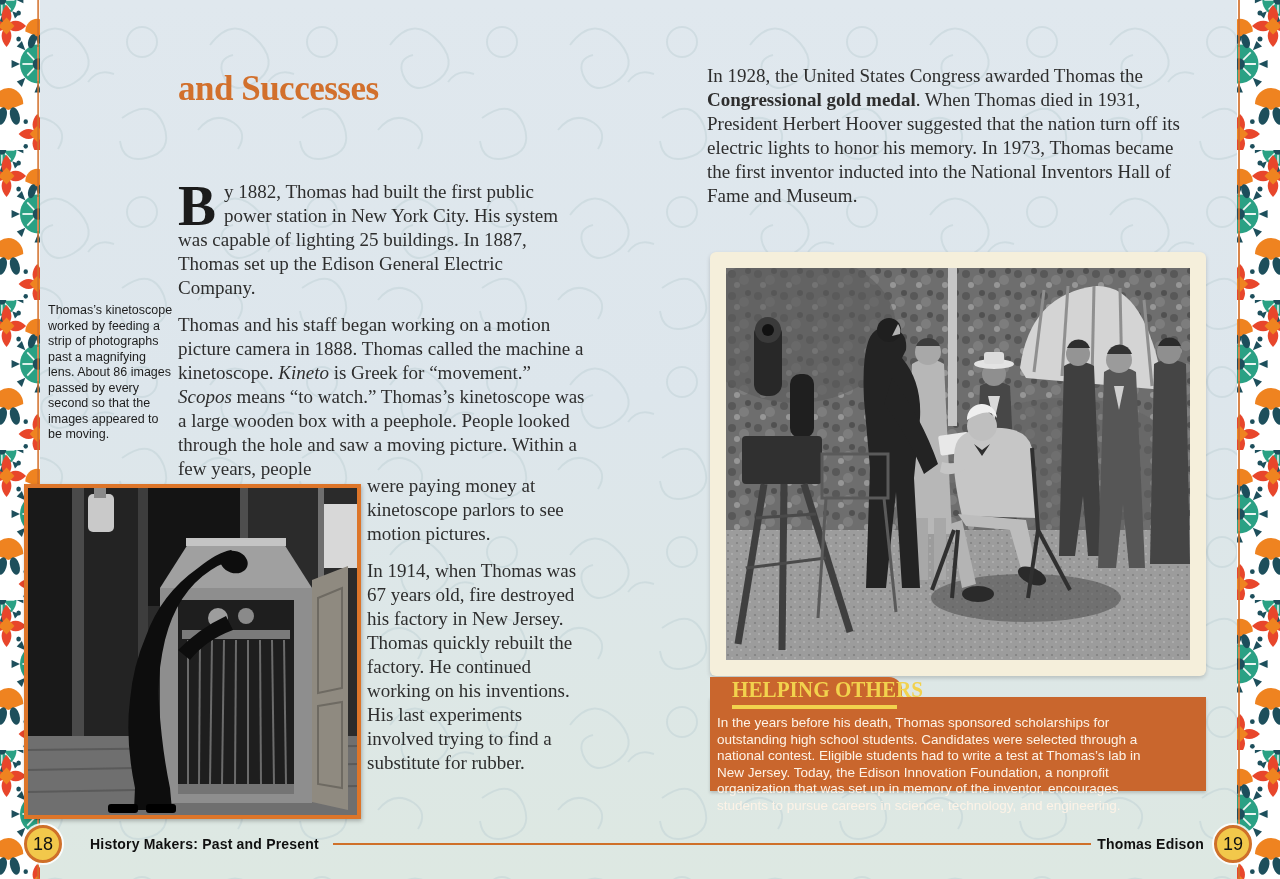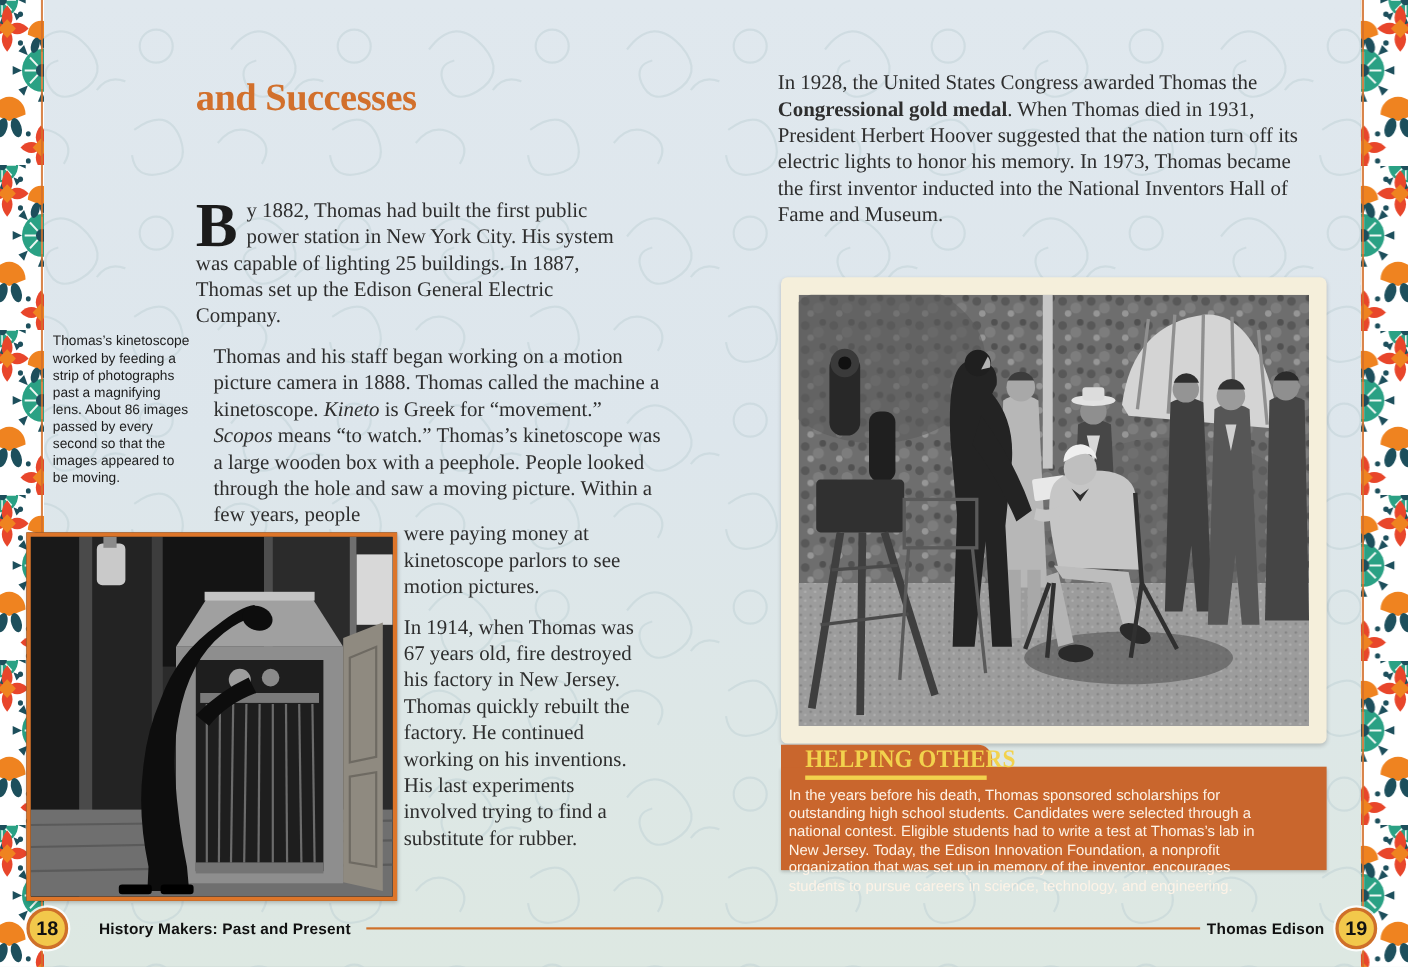--- a/index.html
+++ b/index.html
@@ -16,21 +16,21 @@
   .mosaic-right svg{transform:scaleX(-1);}
 
   
   .page-title{
     position:absolute;left:178px;top:70px;margin:0;
     font-size:35px;line-height:38px;font-weight:700;color:#d2702c;letter-spacing:-.5px;
   }
   .para{position:absolute;font-size:19px;line-height:24px;color:#2e2e2e;}
   #para1{left:178px;top:180px;width:404px;}
   .dropcap{float:left;font-size:57px;line-height:45px;font-weight:700;color:#1b1b1b;padding:3px 8px 0 0;}
-  #para2{left:194px;top:313px;width:410px;}
+  #para2{left:178px;top:313px;width:410px;}
   .italic{font-style:italic;}
   .bold{font-weight:700;}
   #col-narrow{position:absolute;left:367px;top:474px;width:219px;font-size:19px;line-height:24px;}
   #col-narrow p{margin:0 0 13px 0;}
   .sidebar-note{
     position:absolute;left:48px;top:303px;width:126px;
     font-family:"Liberation Sans",sans-serif;font-size:12.5px;line-height:15.5px;color:#1d1d1d;
   }
   .photo1{
     position:absolute;left:24px;top:484px;width:329px;height:327px;margin:0;
@@ -56,21 +56,21 @@
   .ho-rule{position:absolute;left:22px;top:8px;width:165px;height:4px;background:#f2d24d;}
   .ho-body{
     position:absolute;left:7px;top:18px;width:452px;margin:0;
     font-family:"Liberation Sans",sans-serif;font-size:13.5px;line-height:16.5px;color:#fdf3e7;
   }
 
   
   .pagenum{
     position:absolute;width:38px;height:38px;border-radius:50%;
     background:#f2c84b;border:3px solid #cf7029;box-shadow:0 0 0 2px rgba(255,255,255,.85);
-    font-family:"Liberation Sans",sans-serif;font-weight:700;font-size:18px;color:#111;
+    font-family:"Liberation Sans",sans-serif;font-weight:400;font-size:18px;color:#111;
     display:flex;align-items:center;justify-content:center;box-sizing:border-box;
   }
   #pn-left{left:24px;top:825px;}
   #pn-right{left:1214px;top:825px;}
   .footer-label{
     position:absolute;top:836px;font-family:"Liberation Sans",sans-serif;
     font-weight:700;font-size:14px;color:#101010;letter-spacing:.2px;margin-left:18px;
   }
   #fl-left{left:72px;}
   #fl-right{right:76px;}

